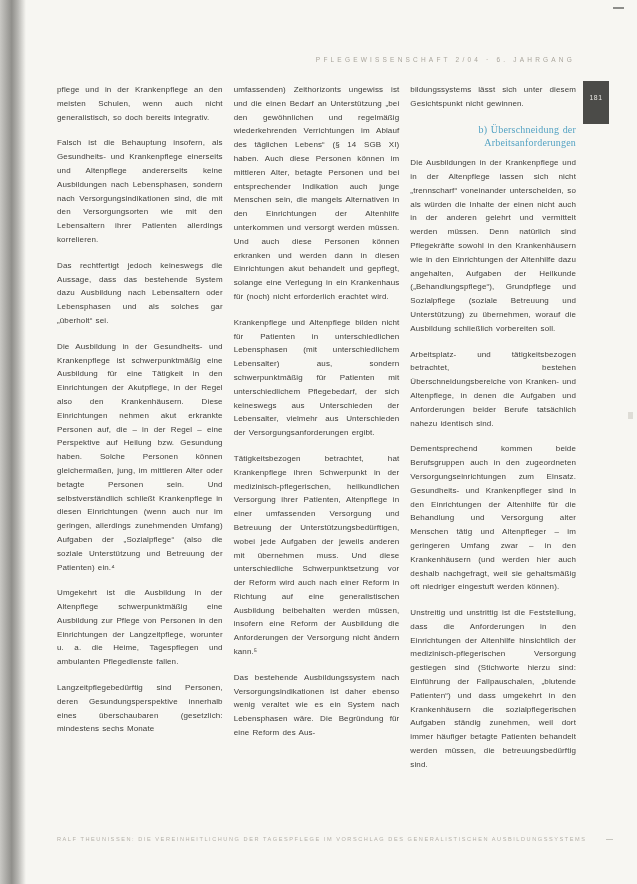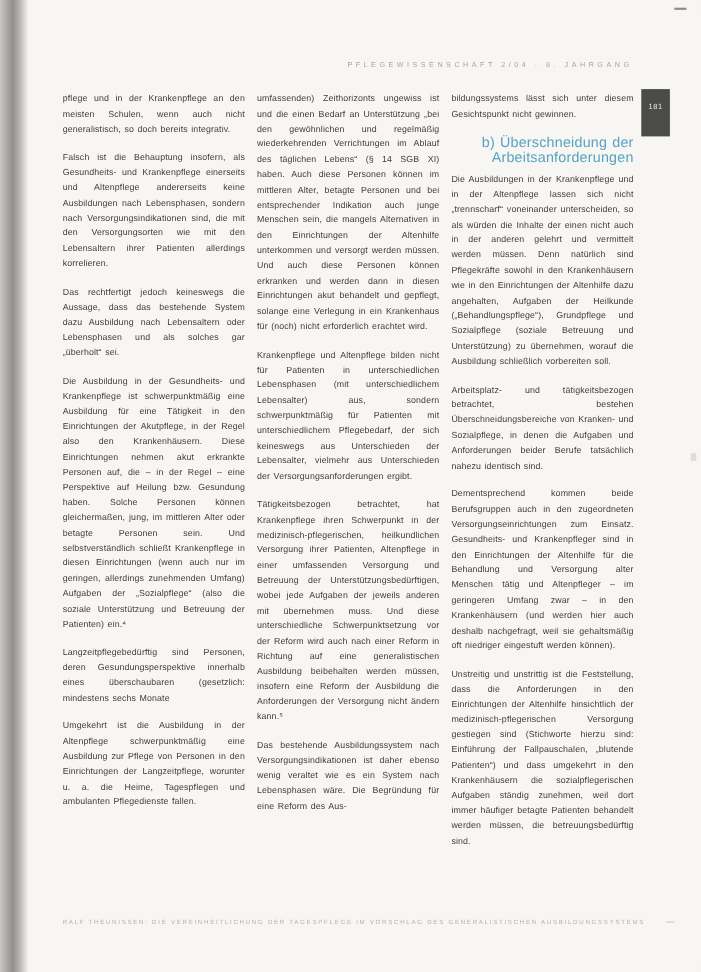--- a/index.html
+++ b/index.html
@@ -54,25 +54,26 @@
   .column p {
     margin:0 0 12px 0;
     font-size:8px; line-height:13.8px;
     letter-spacing:0.12px; word-spacing:0.8px;
     color:#3e3d3a;
     text-align:justify;
     hyphens:auto; -webkit-hyphens:auto;
   }
   .column .subheading {
     margin:4px 0 6px 0;
-    font-size:13px; line-height:13.8px;
+    font-size:10px; line-height:13.8px;
     color:#55a3c4;
     text-align:right;
     white-space:pre-line;
     letter-spacing:0.2px;
+    font-family:Liberation Serif, serif;
   }
 
   
   .page-footer {
     position:absolute; left:57px; top:835px; width:556px;
     display:flex; align-items:center; justify-content:space-between;
   }
   .footer-text {
     font-size:5.6px; letter-spacing:1.55px;
     color:#b5b1a9; text-transform:uppercase;
@@ -94,35 +95,35 @@
   <div class="page-badge">
     <span>181</span>
   </div>
 
   <div class="columns" id="columns">
       <div class="column">
         <p>pflege und in der Krankenpflege an den meisten Schulen, wenn auch nicht generalistisch, so doch bereits integrativ.</p>
         <p>Falsch ist die Behauptung insofern, als Gesundheits- und Krankenpflege einerseits und Altenpflege andererseits keine Ausbildungen nach Lebensphasen, sondern nach Versorgungsindikationen sind, die mit den Versorgungsorten wie mit den Lebensaltern ihrer Patienten allerdings korrelieren.</p>
         <p>Das rechtfertigt jedoch keineswegs die Aussage, dass das bestehende System dazu Ausbildung nach Lebensaltern oder Lebensphasen und als solches gar „überholt“ sei.</p>
         <p>Die Ausbildung in der Gesundheits- und Krankenpflege ist schwerpunktmäßig eine Ausbildung für eine Tätigkeit in den Einrichtungen der Akutpflege, in der Regel also den Krankenhäusern. Diese Einrichtungen nehmen akut erkrankte Personen auf, die – in der Regel – eine Perspektive auf Heilung bzw. Gesundung haben. Solche Personen können gleichermaßen, jung, im mittleren Alter oder betagte Personen sein. Und selbstverständlich schließt Krankenpflege in diesen Einrichtungen (wenn auch nur im geringen, allerdings zunehmenden Umfang) Aufgaben der „Sozialpflege“ (also die soziale Unterstützung und Betreuung der Patienten) ein.⁴</p>
+        <p>Umgekehrt ist die Ausbildung in der Altenpflege schwerpunktmäßig eine Ausbildung zur Pflege von Personen in den Einrichtungen der Langzeitpflege, worunter u. a. die Heime, Tagespflegen und ambulanten Pflegedienste fallen.</p>
         <p>Langzeitpflegebedürftig sind Personen, deren Gesundungsperspektive innerhalb eines überschaubaren (gesetzlich: mindestens sechs Monate</p>
-        <p>Umgekehrt ist die Ausbildung in der Altenpflege schwerpunktmäßig eine Ausbildung zur Pflege von Personen in den Einrichtungen der Langzeitpflege, worunter u. a. die Heime, Tagespflegen und ambulanten Pflegedienste fallen.</p>
       </div>
       <div class="column">
         <p>umfassenden) Zeithorizonts ungewiss ist und die einen Bedarf an Unterstützung „bei den gewöhnlichen und regelmäßig wiederkehrenden Verrichtungen im Ablauf des täglichen Lebens“ (§ 14 SGB XI) haben. Auch diese Personen können im mittleren Alter, betagte Personen und bei entsprechender Indikation auch junge Menschen sein, die mangels Alternativen in den Einrichtungen der Altenhilfe unterkommen und versorgt werden müssen. Und auch diese Personen können erkranken und werden dann in diesen Einrichtungen akut behandelt und gepflegt, solange eine Verlegung in ein Krankenhaus für (noch) nicht erforderlich erachtet wird.</p>
         <p>Krankenpflege und Altenpflege bilden nicht für Patienten in unterschiedlichen Lebensphasen (mit unterschiedlichem Lebensalter) aus, sondern schwerpunktmäßig für Patienten mit unterschiedlichem Pflegebedarf, der sich keineswegs aus Unterschieden der Lebensalter, vielmehr aus Unterschieden der Versorgungsanforderungen ergibt.</p>
         <p>Tätigkeitsbezogen betrachtet, hat Krankenpflege ihren Schwerpunkt in der medizinisch-pflegerischen, heilkundlichen Versorgung ihrer Patienten, Altenpflege in einer umfassenden Versorgung und Betreuung der Unterstützungsbedürftigen, wobei jede Aufgaben der jeweils anderen mit übernehmen muss. Und diese unterschiedliche Schwerpunktsetzung vor der Reform wird auch nach einer Reform in Richtung auf eine generalistischen Ausbildung beibehalten werden müssen, insofern eine Reform der Ausbildung die Anforderungen der Versorgung nicht ändern kann.⁵</p>
         <p>Das bestehende Ausbildungssystem nach Versorgungsindikationen ist daher ebenso wenig veraltet wie es ein System nach Lebensphasen wäre. Die Begründung für eine Reform des Aus-</p>
       </div>
       <div class="column">
         <p>bildungssystems lässt sich unter diesem Gesichtspunkt nicht gewinnen.</p>
         <p class="subheading" style="color: rgb(85, 163, 196);">b) Überschneidung der
 Arbeitsanforderungen</p>
         <p>Die Ausbildungen in der Krankenpflege und in der Altenpflege lassen sich nicht „trennscharf“ voneinander unterscheiden, so als würden die Inhalte der einen nicht auch in der anderen gelehrt und vermittelt werden müssen. Denn natürlich sind Pflegekräfte sowohl in den Krankenhäusern wie in den Einrichtungen der Altenhilfe dazu angehalten, Aufgaben der Heilkunde („Behandlungspflege“), Grundpflege und Sozialpflege (soziale Betreuung und Unterstützung) zu übernehmen, worauf die Ausbildung schließlich vorbereiten soll.</p>
-        <p>Arbeitsplatz- und tätigkeitsbezogen betrachtet, bestehen Überschneidungsbereiche von Kranken- und Sozialpflege, in denen die Aufgaben und Anforderungen beider Berufe tatsächlich nahezu identisch sind.</p>
+        <p>Arbeitsplatz- und tätigkeitsbezogen betrachtet, bestehen Überschneidungsbereiche von Kranken- und Altenpflege, in denen die Aufgaben und Anforderungen beider Berufe tatsächlich nahezu identisch sind.</p>
         <p>Dementsprechend kommen beide Berufsgruppen auch in den zugeordneten Versorgungseinrichtungen zum Einsatz. Gesundheits- und Krankenpfleger sind in den Einrichtungen der Altenhilfe für die Behandlung und Versorgung alter Menschen tätig und Altenpfleger – im geringeren Umfang zwar – in den Krankenhäusern (und werden hier auch deshalb nachgefragt, weil sie gehaltsmäßig oft niedriger eingestuft werden können).</p>
         <p>Unstreitig und unstrittig ist die Feststellung, dass die Anforderungen in den Einrichtungen der Altenhilfe hinsichtlich der medizinisch-pflegerischen Versorgung gestiegen sind (Stichworte hierzu sind: Einführung der Fallpauschalen, „blutende Patienten“) und dass umgekehrt in den Krankenhäusern die sozialpflegerischen Aufgaben ständig zunehmen, weil dort immer häufiger betagte Patienten behandelt werden müssen, die betreuungsbedürftig sind.</p>
       </div>
     </div>
 
   <div class="page-footer">
     <span class="footer-text">Ralf Theunissen: Die Vereinheitlichung der Tagespflege im Vorschlag des generalistischen Ausbildungssystems</span>
     <span class="footer-dash">—</span>
   </div>
 

